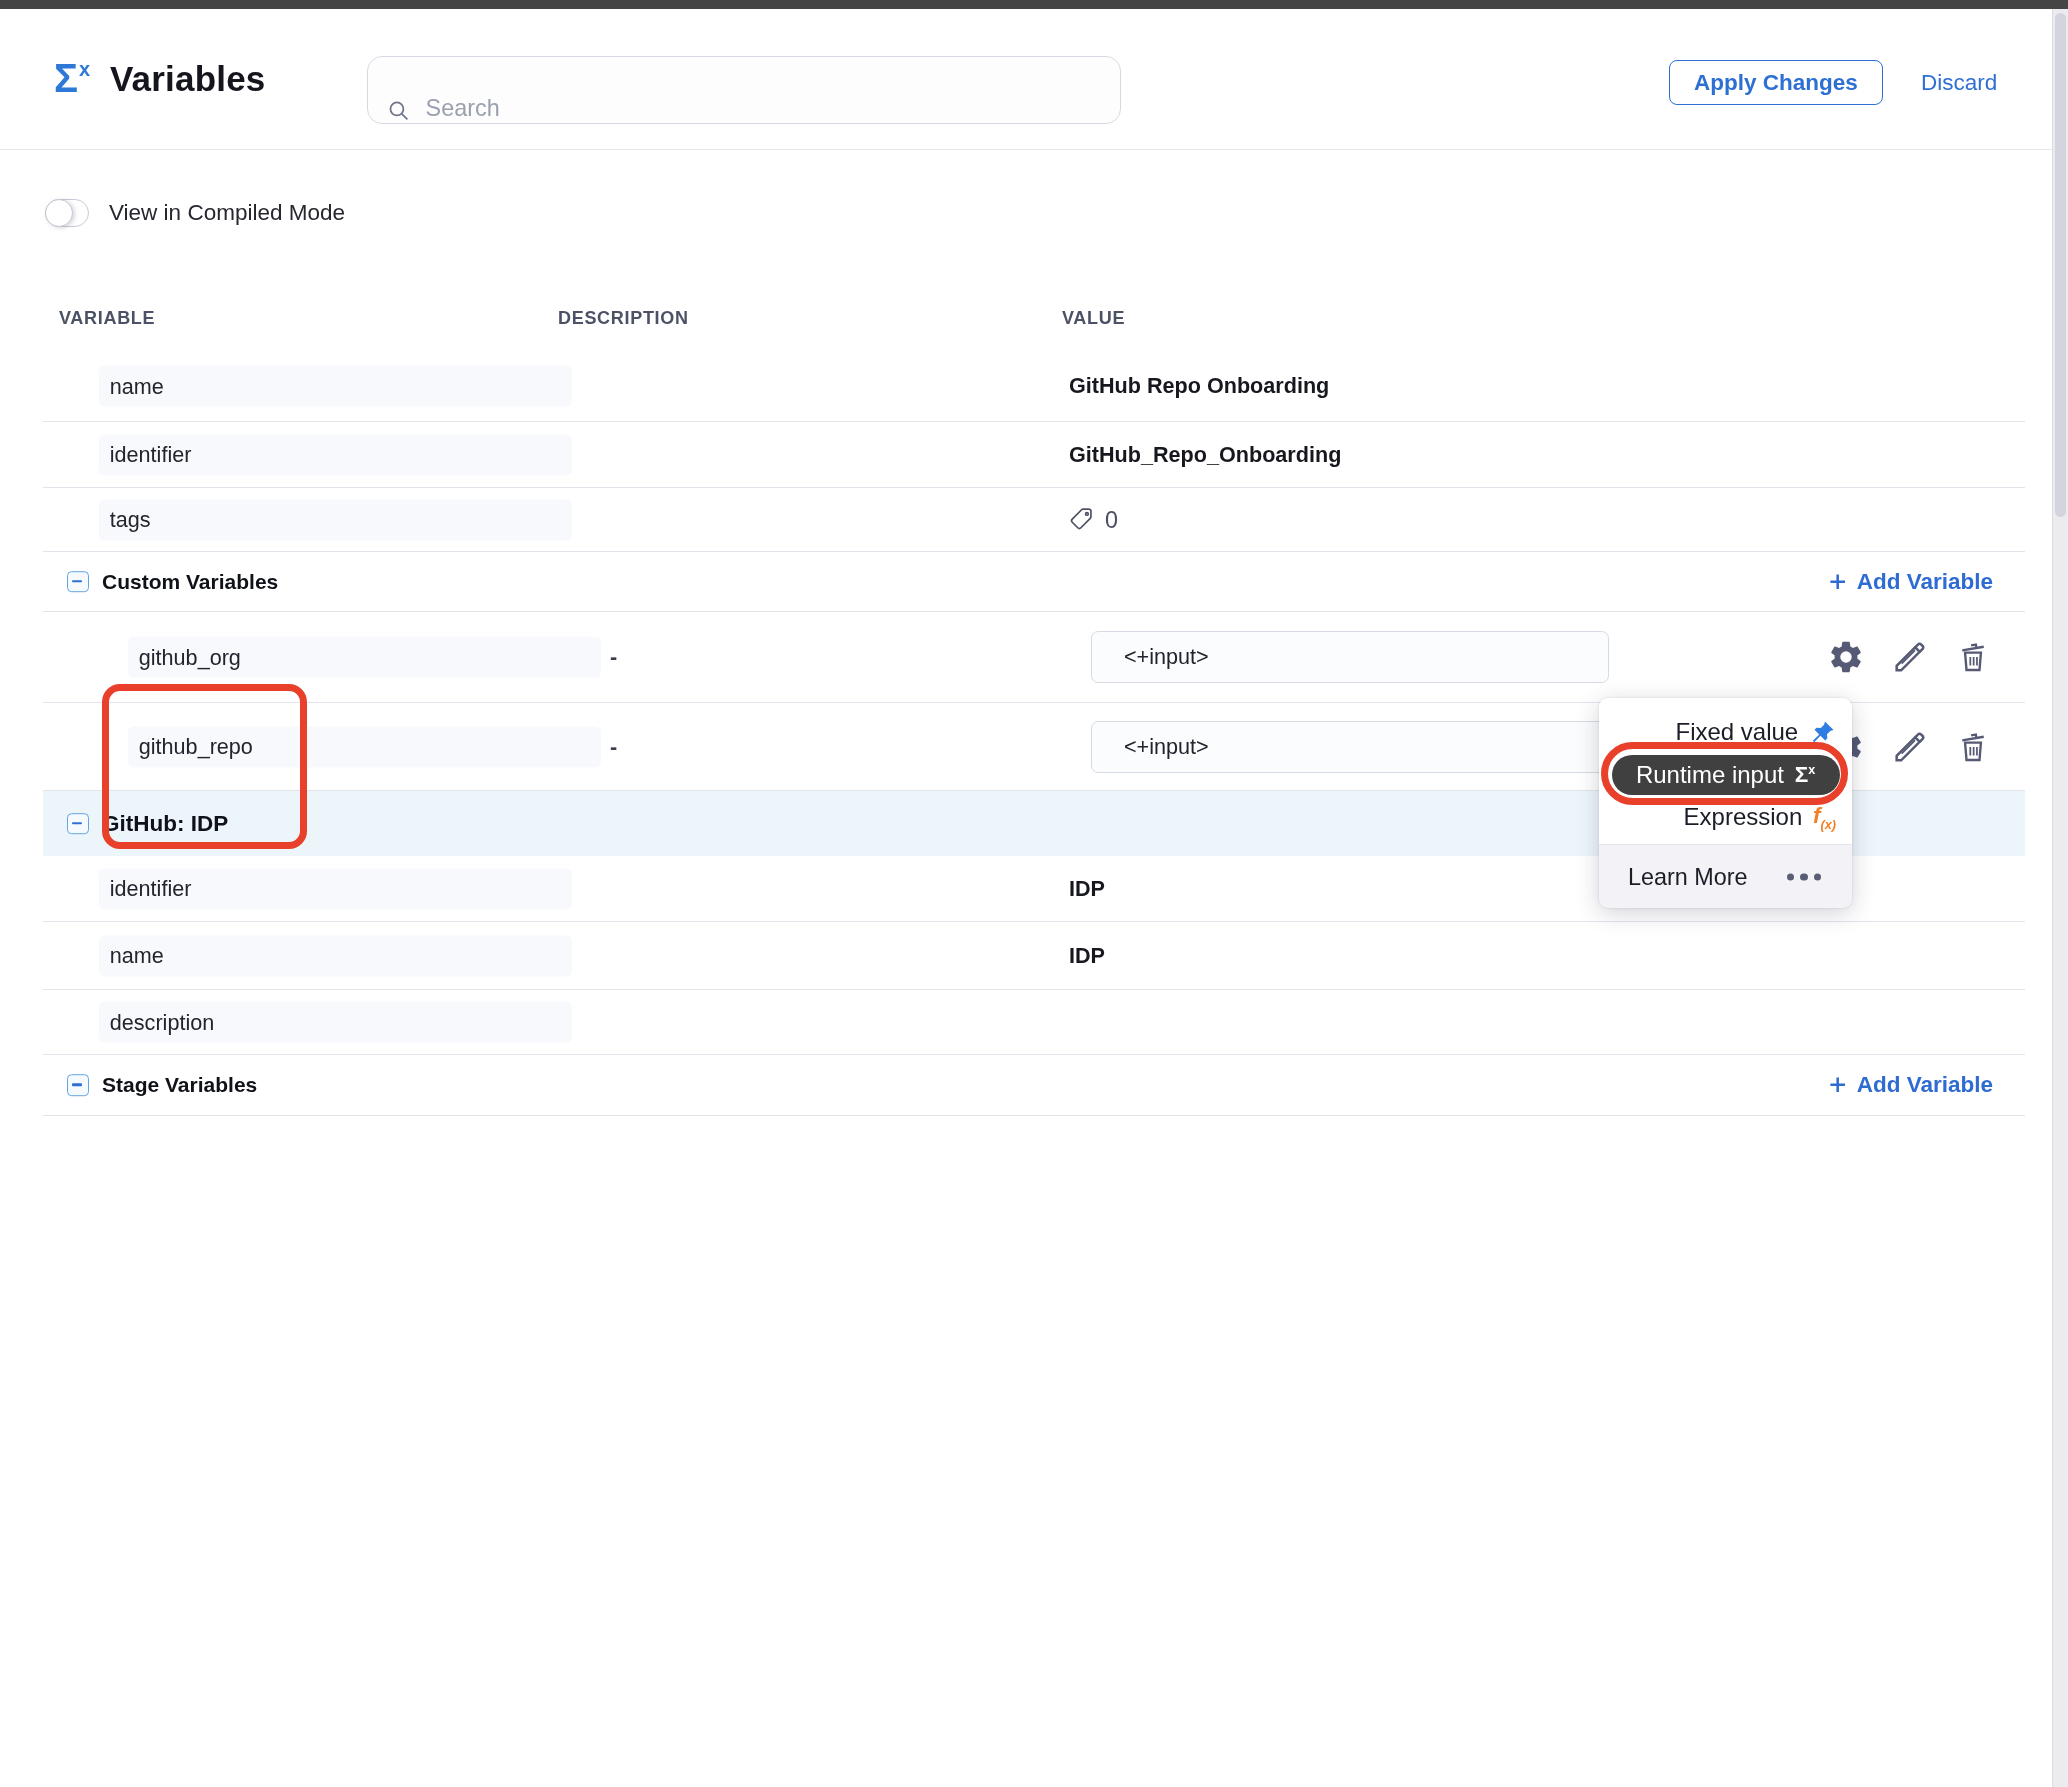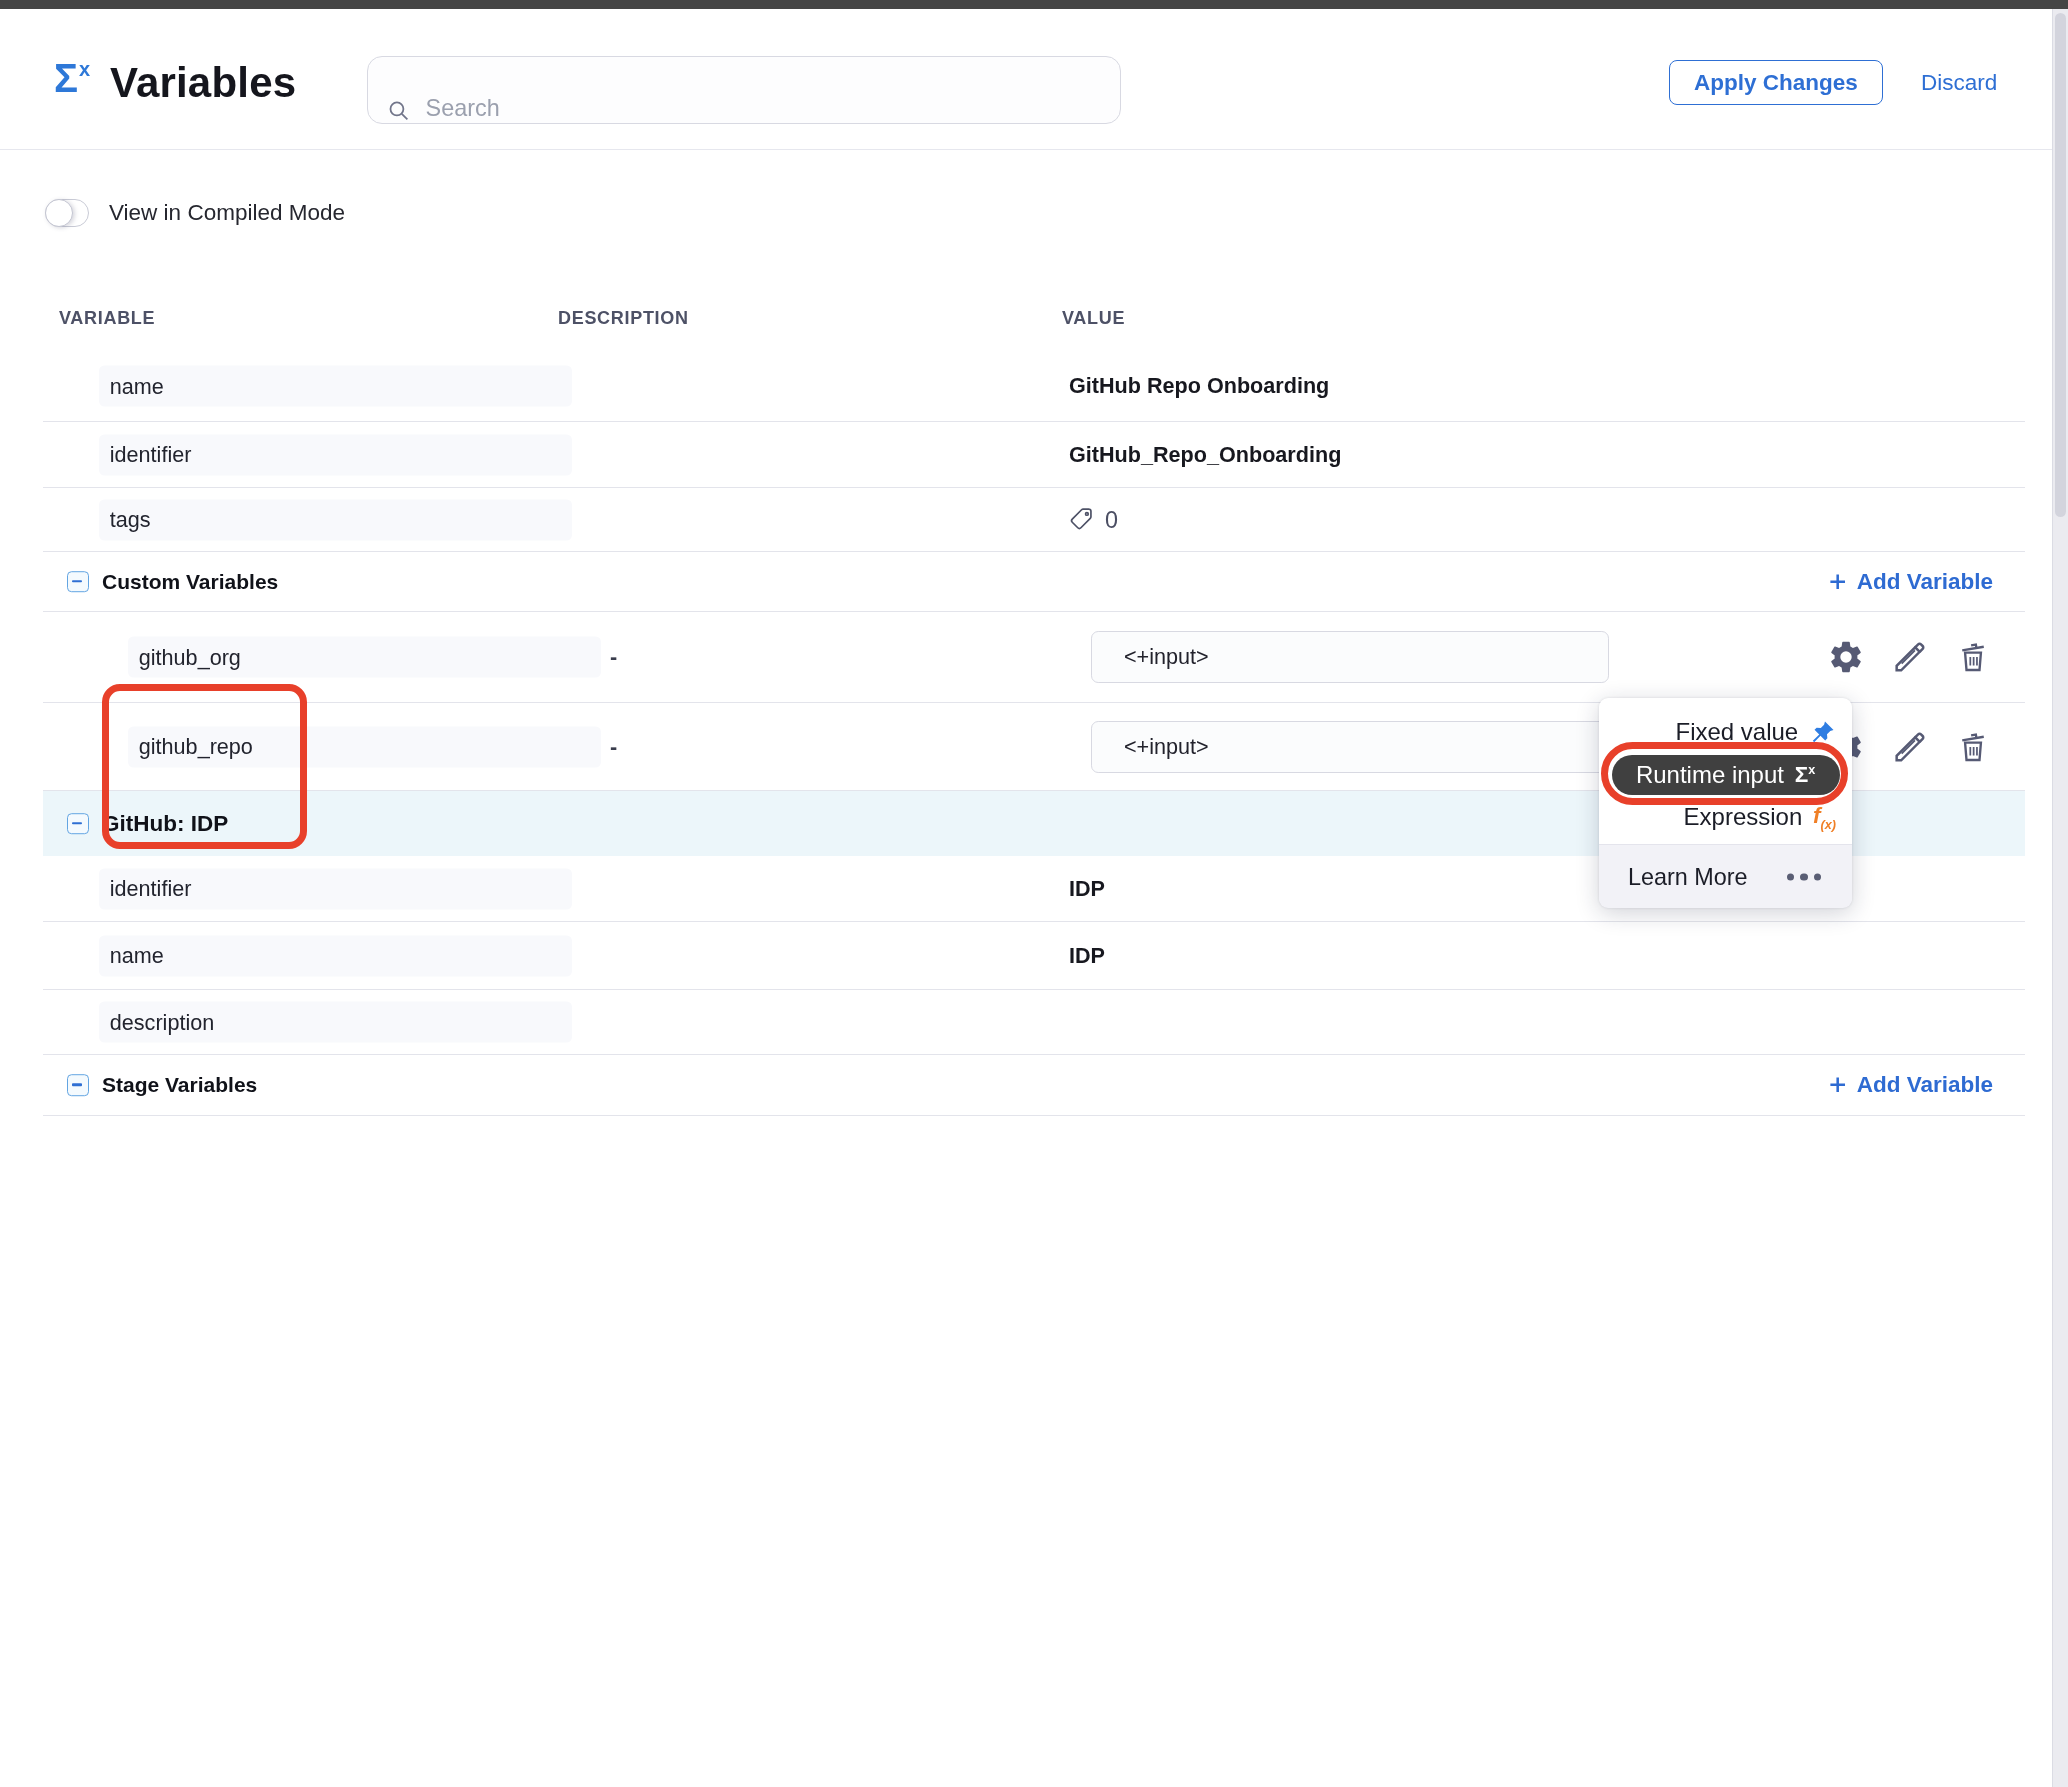--- a/index.html
+++ b/index.html
@@ -8,21 +8,21 @@
 
   
   .topbar{position:absolute;left:0;top:0;width:2068px;height:9px;background:#454545;}
 
   
   .header{position:absolute;left:0;top:9px;width:2068px;height:140px;background:#fff;
           border-bottom:0.9px solid #e6e7ee;}
   .logo{position:absolute;left:54px;top:49px;color:#2e78d8;font-weight:700;}
   .logo .sg{font-size:40px;line-height:40px;}
   .logo .sx{font-size:20px;vertical-align:16px;margin-left:0.9px;}
-  .page-title{position:absolute;left:110px;top:50px;font-size:42px;font-weight:700;color:#15161d;letter-spacing:0.2px;}
+  .page-title{position:absolute;left:110px;top:50px;font-size:35px;font-weight:700;color:#15161d;letter-spacing:0.2px;}
   .searchbox{position:absolute;left:367px;top:47px;width:754px;height:68px;border:0.9px solid #d8d9e2;
              border-radius:15px;background:#fdfdfe;display:flex;align-items:flex-end;box-sizing:border-box;}
   .searchbox svg{margin-left:18px;}
   .searchbox input{border:0;outline:0;background:transparent;font-family:"Liberation Sans",sans-serif;
              font-size:23.4px;color:#3a3d4d;margin-left:12.6px;width:666px;}
   .searchbox input::placeholder{color:#9ba0ae;}
   .apply-btn{position:absolute;left:1669px;top:51px;width:214px;height:45px;background:#fff;
              border:1.8px solid #2e6fd4;border-radius:8px;color:#2e6fd4;font-size:22.5px;font-weight:600;
              display:flex;align-items:center;justify-content:center;box-sizing:border-box;cursor:pointer;
              font-family:"Liberation Sans",sans-serif;}

